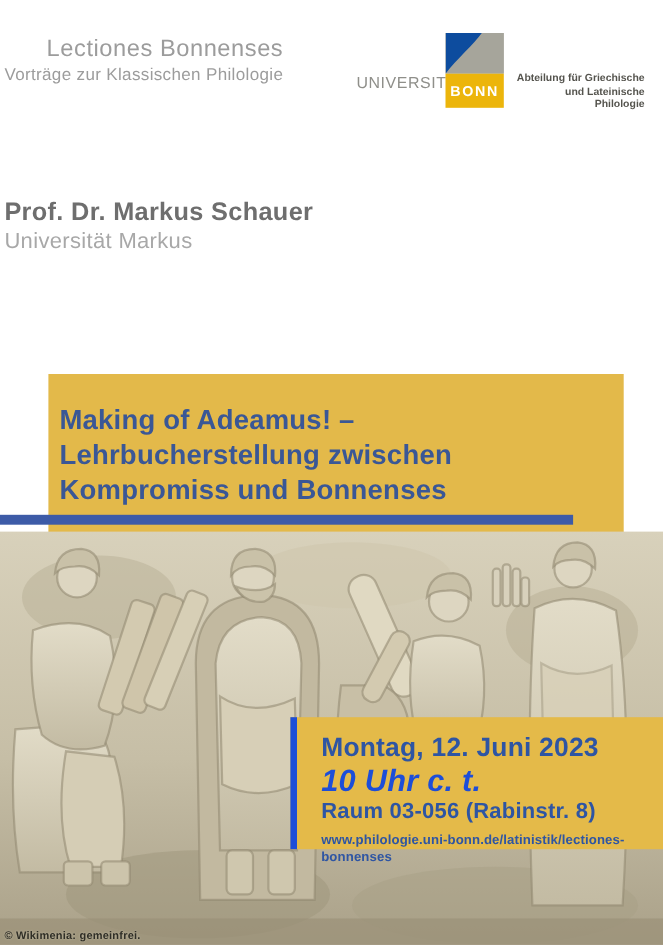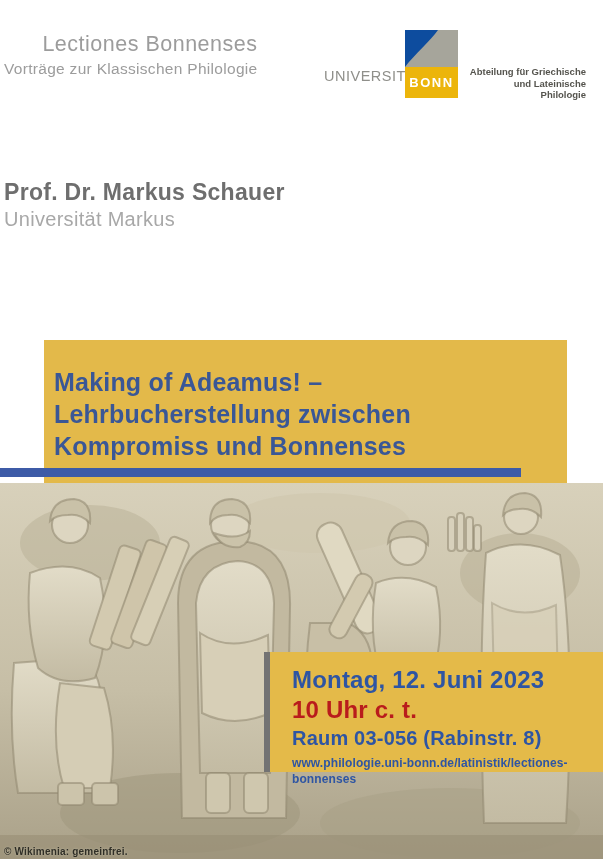--- a/index.html
+++ b/index.html
@@ -35,23 +35,23 @@
   .title-text { padding:26px 0 0 10px; font-size:25px; font-weight:bold; color:#3a5796;
                 line-height:32px; letter-spacing:0.2px; }
   .title-underline { position:absolute; left:0; top:468px; width:521px; height:9px; background:#3d5ba7; }
 
   
   .image-section { position:absolute; left:0; top:483px; width:603px; height:376px; overflow:hidden; }
   .image-section svg { display:block; }
 
   
   .event-box { position:absolute; left:264px; top:169px; width:339px; height:120px;
-               background:#e4ba49; border-left:6px solid #737373; padding:13px 10px 0 22px; }
+               background:#e4ba49; border-left:6px solid #1d4ed8; padding:13px 10px 0 22px; }
   .event-date { font-size:24px; font-weight:bold; color:#2e55a3; line-height:30px; letter-spacing:0.2px; }
-  .event-time { font-size:24px; font-weight:bold; color:#b91c1c; line-height:30px; letter-spacing:0.2px; }
+  .event-time { font-size:28px; font-weight:bold; color:#1d4ed8; line-height:30px; letter-spacing:0.2px;font-style:italic; }
   .event-room { font-size:20px; font-weight:bold; color:#2e55a3; line-height:27px; letter-spacing:0.2px; }
   .event-url  { font-size:12px; font-weight:bold; color:#2e55a3; line-height:16px; margin-top:3px; letter-spacing:0.1px; }
 
   
   .image-credit { position:absolute; left:4px; bottom:2px; font-size:10px; font-weight:bold;
                   color:#2f2e26; letter-spacing:0.2px; text-shadow:0 0 2px rgba(220,215,195,0.6); }
 </style>
 </head>
 <body>
 

